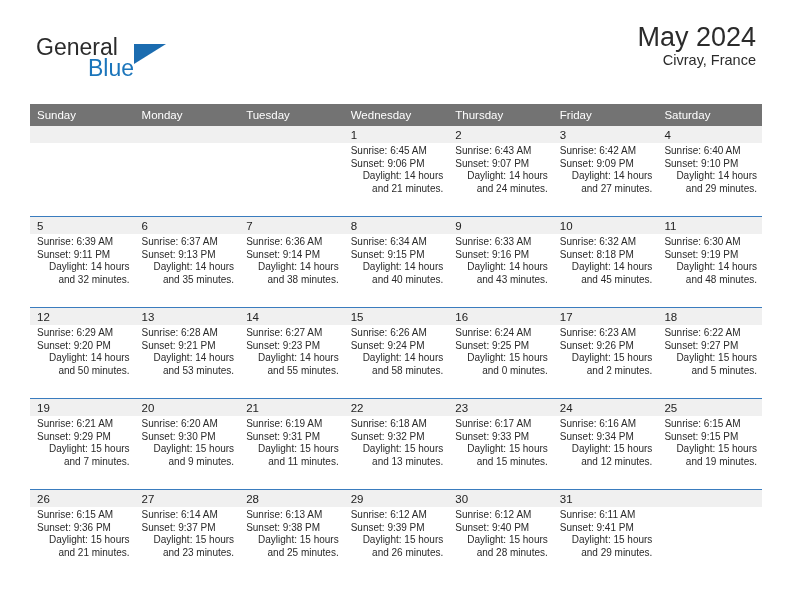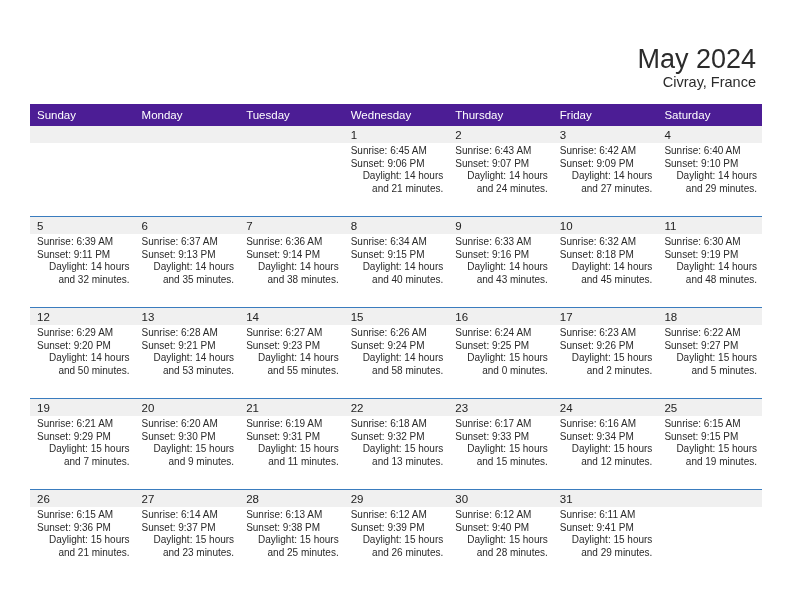--- a/index.html
+++ b/index.html
@@ -58,21 +58,21 @@
     top: 8px;
     width: 0;
     height: 0;
     border-left: 32px solid #1b6cb0;
     border-bottom: 20px solid transparent;
   }
 
   .title-block {
     position: absolute;
     right: 36px;
-    top: 45px;
+    top: 23px;
     text-align: right;
   }
   .cal-title {
     font-size: 27px;
     color: #2b2b2b;
     line-height: 1.1;
     font-weight: normal;
     margin: 0;
   }
   .cal-subtitle {
@@ -85,21 +85,21 @@
   .calendar {
     position: absolute;
     left: 30px;
     top: 104px;
     width: 732px;
     border-collapse: collapse;
     table-layout: fixed;
   }
 
   .calendar th {
-    background: #4c1d95;
+    background: #737373;
     color: #ffffff;
     font-size: 11.5px;
     font-weight: normal;
     text-align: left;
     padding: 5px 0 5px 7px;
     height: 20px;
     box-sizing: border-box;
     border: none;
   }
 
@@ -147,20 +147,25 @@
     text-align: right;
   }
 </style>
 </head>
 <body>
 
 <div class="page">
 
   <div class="top-bar">
 
+    <div class="brand">
+      <span class="brand-general">General</span>
+      <span class="brand-flag"></span>
+      <span class="brand-blue">Blue</span>
+    </div>
 
     <div class="title-block">
       <h1 class="cal-title">May 2024</h1>
       <div class="cal-subtitle">Civray, France</div>
     </div>
 
   </div>
 
   <table class="calendar">
     <thead>

